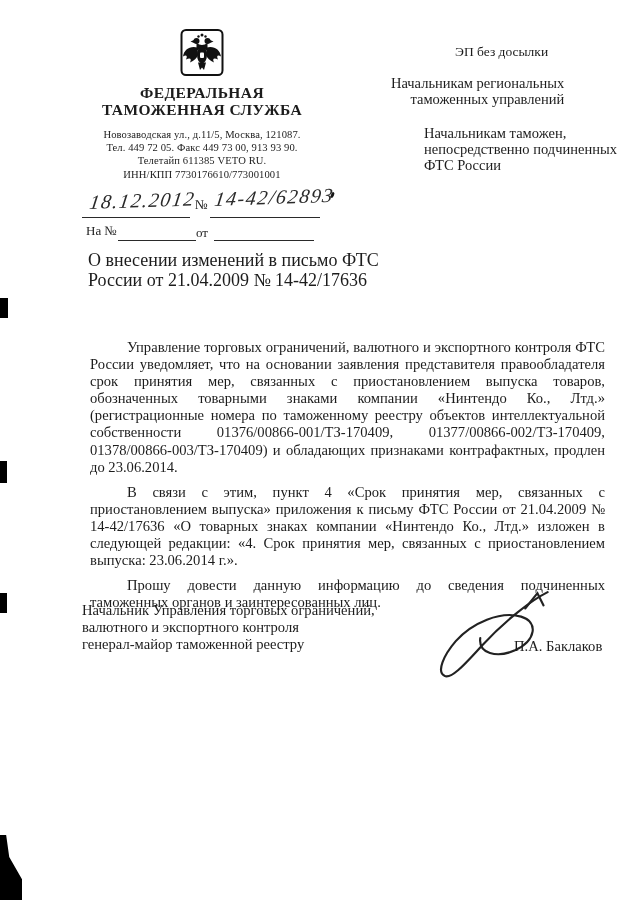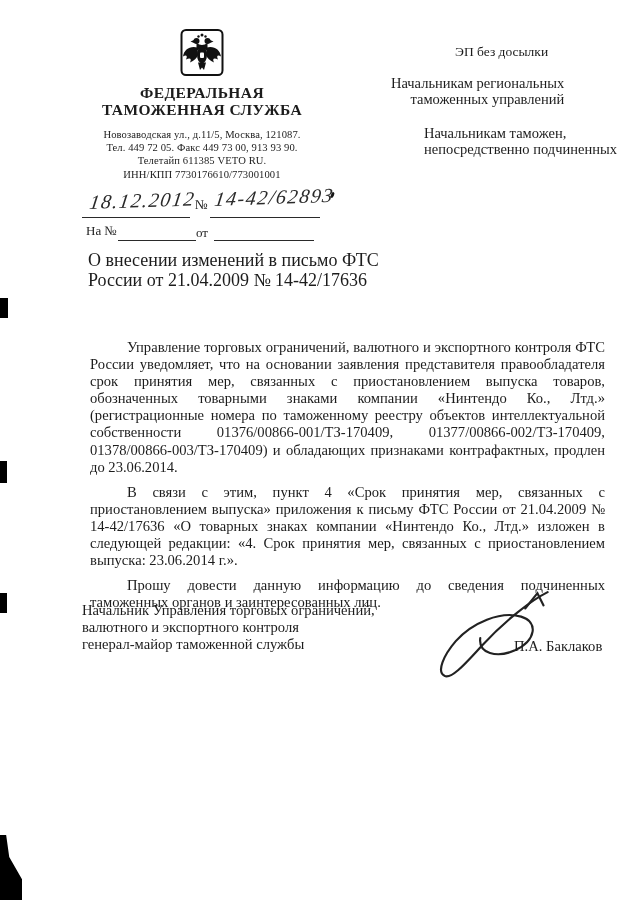--- a/index.html
+++ b/index.html
@@ -107,37 +107,38 @@
   </div>
 
   <div class="stamp-note">ЭП без досылки</div>
   <div class="addressee-1">
     <div>Начальникам региональных</div>
     <div>таможенных управлений</div>
   </div>
   <div class="addressee-2">
     <div>Начальникам таможен,</div>
     <div>непосредственно подчиненных</div>
+    <div>ФТС России</div>
   </div>
 
   <div class="subject">
     <div>О внесении изменений в письмо ФТС</div>
     <div>России от 21.04.2009 № 14-42/17636</div>
   </div>
 
   <div class="body-text">
     <p>Управление торговых ограничений, валютного и экспортного контроля ФТС России уведомляет, что на основании заявления представителя правообладателя срок принятия мер, связанных с приостановлением выпуска товаров, обозначенных товарными знаками компании «Нинтендо Ко., Лтд.» (регистрационные номера по таможенному реестру объектов интеллектуальной собственности 01376/00866-001/ТЗ-170409, 01377/00866-002/ТЗ-170409, 01378/00866-003/ТЗ-170409) и обладающих признаками контрафактных, продлен до 23.06.2014.</p>
     <p>В связи с этим, пункт 4 «Срок принятия мер, связанных с приостановлением выпуска» приложения к письму ФТС России от 21.04.2009 № 14-42/17636 «О товарных знаках компании «Нинтендо Ко., Лтд.» изложен в следующей редакции: «4. Срок принятия мер, связанных с приостановлением выпуска: 23.06.2014 г.».</p>
     <p>Прошу довести данную информацию до сведения подчиненных таможенных органов и заинтересованных лиц.</p>
   </div>
 
   <div class="signoff">
     <div>Начальник Управления торговых ограничений,</div>
     <div>валютного и экспортного контроля</div>
-    <div>генерал-майор таможенной службы</div>
+    <div>генерал-майор таможенной реестру</div>
   </div>
 
   <svg class="sig-svg" viewBox="0 0 115 96" xmlns="http://www.w3.org/2000/svg">
     <g fill="none" stroke="currentColor" stroke-width="2.1" stroke-linecap="round">
       <path d="M112,6 C96,14 70,34 48,58 C34,73 18,92 11,88 C3,84 10,68 22,54 C38,36 66,24 86,30 C103,35 101,53 80,63 C62,71 44,66 46,51"></path>
       <path d="M90,22 l12,-15 l6,12"></path>
     </g>
   </svg>
   <div class="signee">П.А. Баклаков</div>
 

